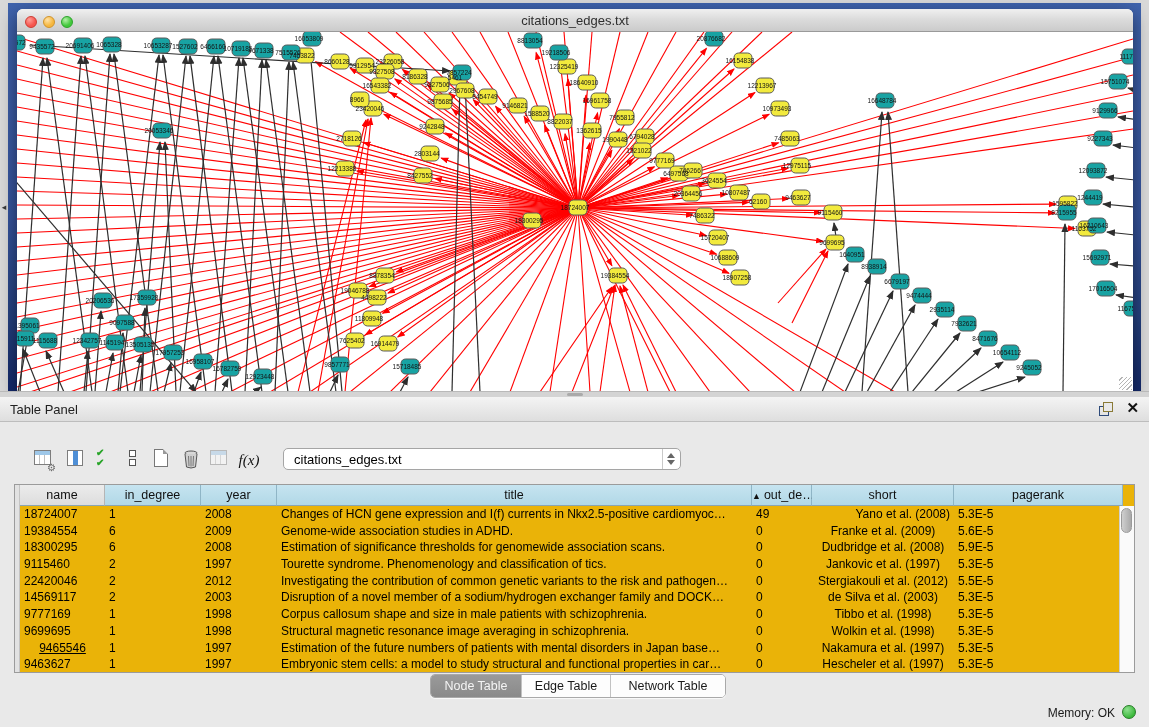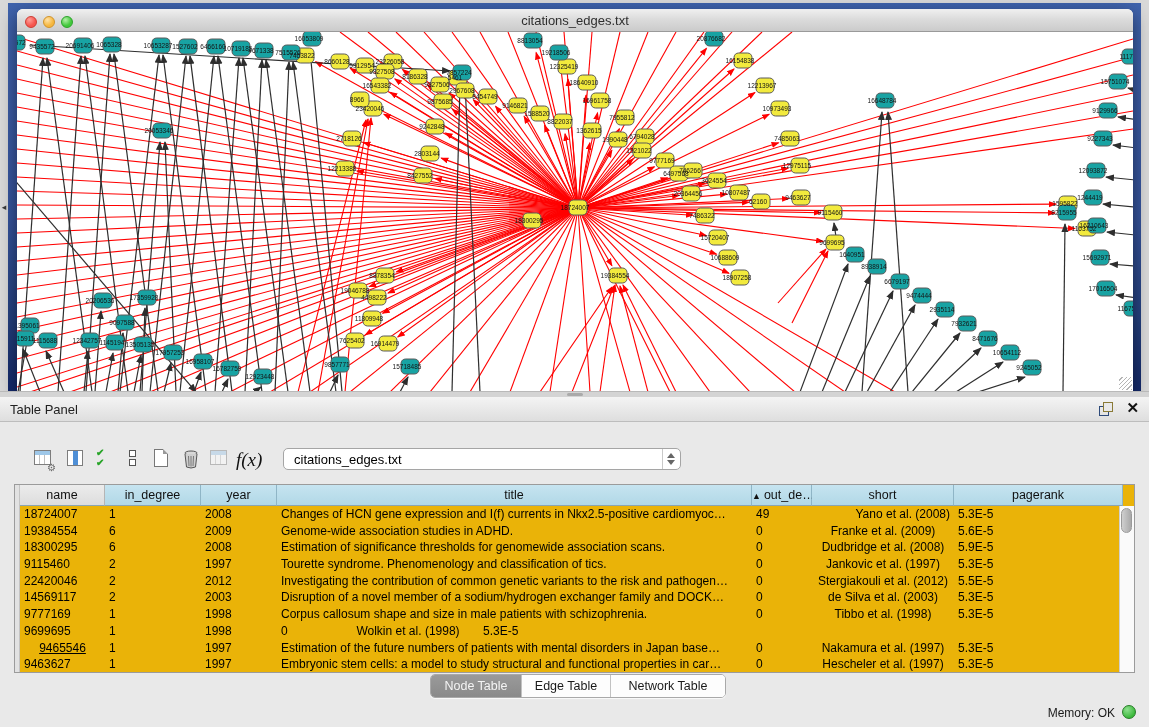--- a/index.html
+++ b/index.html
@@ -51,21 +51,21 @@
       linear-gradient(90deg,transparent 0 4px,#bfbfbf 4px 5px,transparent 5px 9px,#bfbfbf 9px 10px,transparent 10px) ,#fff;}
   .gear-badge{position:absolute;right:0px;bottom:0px;font-size:10px;line-height:10px;color:#6b6b6b;}
   .col-ic{position:absolute;left:5px;top:3px;width:16px;height:16px;border:1px solid #7d7d7d;box-sizing:border-box;background:
       linear-gradient(90deg,transparent 0 5px,#4f8fd6 5px 10px,transparent 10px),#fff;}
   .check-ic{position:absolute;left:4px;top:1px;font-size:10px;line-height:10px;color:#27a427;font-weight:bold;}
   .check-ic span{display:block;}
   .rows-ic{position:absolute;left:9px;top:3px;width:8px;height:18px;}
   .rows-ic div{width:7px;height:7px;border:1px solid #555;box-sizing:border-box;margin-bottom:2px;background:#fff;}
   .page-ic{position:absolute;left:6px;top:2px;width:14px;height:18px;background:#fff;border:1px solid #777;box-sizing:border-box;}
   .page-ic:after{content:"";position:absolute;right:-1px;top:-1px;border-style:solid;border-width:0 5px 5px 0;border-color:transparent #e9e9e9 #999 transparent;}
-  .fx-ic{font-family:"Liberation Serif",serif;font-style:italic;font-size:19px;color:#111;}
+  .fx-ic{font-family:"Liberation Serif",serif;font-style:italic;font-size:15px;color:#111;}
   .disabled-ic{opacity:.45;}
 
   #table-selector{position:absolute;left:283px;top:27px;width:398px;height:22px;background:#fff;
        border:1px solid #a5a5a5;border-radius:5px;box-sizing:border-box;font-size:13px;color:#000;}
   #selector-text{position:absolute;left:10px;top:3px;}
   #selector-spinner{position:absolute;right:0;top:0;width:17px;height:100%;border-left:1px solid #c9c9c9;}
   #selector-spinner .up,#selector-spinner .dn{position:absolute;left:4px;width:0;height:0;border-left:4px solid transparent;border-right:4px solid transparent;}
   #selector-spinner .up{top:4px;border-bottom:5px solid #666;}
   #selector-spinner .dn{bottom:4px;border-top:5px solid #666;}
 
@@ -704,20 +704,21 @@
             <div class="tcell" style="width: 76px; text-align: left;">1998</div>
             <div class="tcell" style="width: 475px; text-align: left;">Corpus callosum shape and size in male patients with schizophrenia.</div>
             <div class="tcell" style="width: 60px; text-align: left;">0</div>
             <div class="tcell" style="width: 142px; text-align: center;">Tibbo et al. (1998)</div>
             <div class="tcell" style="width: 169px; text-align: left;">5.3E-5</div>
           </div>
           <div class="trow">
             <div class="tcell" style="width: 85px; text-align: left;">9699695</div>
             <div class="tcell" style="width: 96px; text-align: left;">1</div>
             <div class="tcell" style="width: 76px; text-align: left;">1998</div>
+            <div class="tcell" style="width: 475px; text-align: left;">Structural magnetic resonance image averaging in schizophrenia.</div>
             <div class="tcell" style="width: 60px; text-align: left;">0</div>
             <div class="tcell" style="width: 142px; text-align: center;">Wolkin et al. (1998)</div>
             <div class="tcell" style="width: 169px; text-align: left;">5.3E-5</div>
           </div>
           <div class="trow">
             <div class="tcell" style="width: 85px; text-align: center; text-decoration: underline;">9465546</div>
             <div class="tcell" style="width: 96px; text-align: left;">1</div>
             <div class="tcell" style="width: 76px; text-align: left;">1997</div>
             <div class="tcell" style="width: 475px; text-align: left;">Estimation of the future numbers of patients with mental disorders in Japan base…</div>
             <div class="tcell" style="width: 60px; text-align: left;">0</div>

